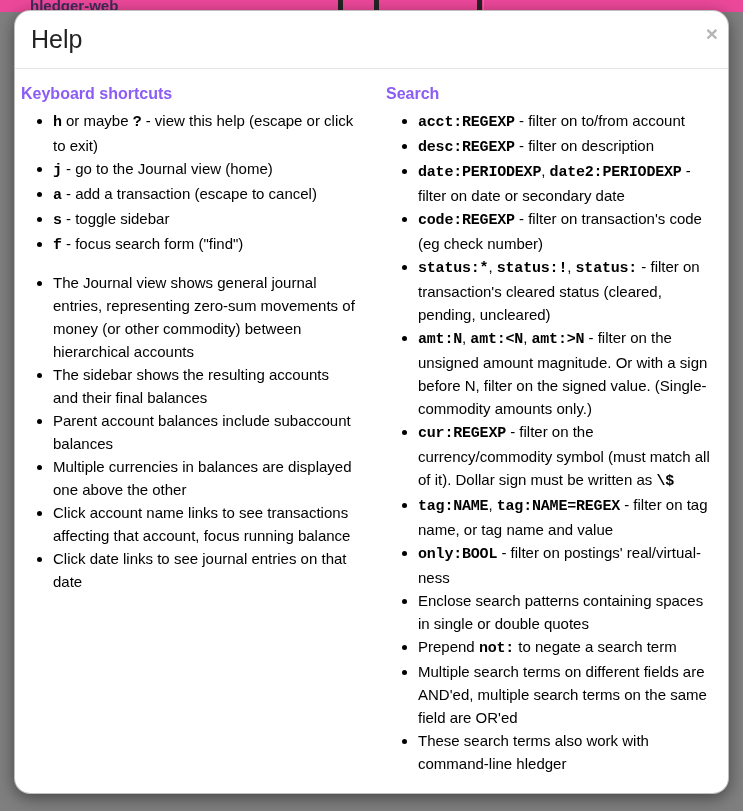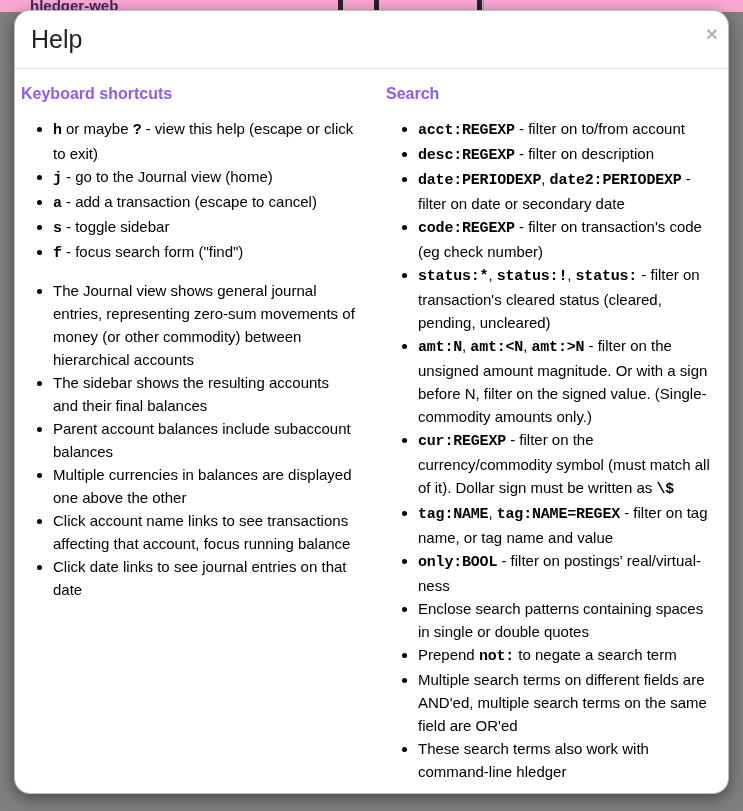--- a/index.html
+++ b/index.html
@@ -4,21 +4,21 @@
 <style>
   html,body{margin:0;padding:0;}
   body{
     width:743px;height:811px;overflow:hidden;position:relative;
     background:#7f7f7f;
     font-family:"Liberation Sans",sans-serif;
     -webkit-font-smoothing:antialiased;
   }
   
   .backdrop{position:absolute;inset:0;}
-  .bg-page{position:absolute;top:0;left:0;width:100%;height:12px;background:#f9a8d4;overflow:hidden;}
+  .bg-page{position:absolute;top:0;left:0;width:100%;height:12px;background:#ec4899;overflow:hidden;}
   .bg-brand{position:absolute;left:30px;top:-3px;font-size:15px;font-weight:bold;color:#3f2a5a;white-space:nowrap;}
   .frag{position:absolute;top:0;width:5px;height:10px;background:#242424;}
   .frag.f1{left:338px;}
   .frag.f2{left:374px;}
   .frag.f3{left:477px;}
   .bg-divider{position:absolute;left:483px;top:0;width:1px;height:12px;background:#9a9a9a;}
   
   .modal{
     position:absolute;left:14px;top:10px;width:715px;height:784px;
     box-sizing:border-box;background:#fff;
@@ -33,21 +33,21 @@
     background:none;border:0;padding:0;cursor:pointer;
     font-family:"Liberation Sans",sans-serif;
     font-size:21px;font-weight:bold;line-height:1;color:#b5b5b5;
   }
   .modal-body{
     display:grid;grid-template-columns:337px 330px;column-gap:28px;
     padding:13px 0 26px 6px;
     color:#000;font-size:15px;line-height:23px;
   }
   h4.sec{margin:0;font-size:16px;font-weight:bold;line-height:23px;color:#8b5cf6;}
-  .modal-body ul{margin:12px 0 14px;padding:0 0 0 32px;list-style:disc;}
+  .modal-body ul{margin:4px 0 14px;padding:0 0 0 32px;list-style:disc;}
   .modal-body li{margin:0;line-height:23px;}
   code{
     font-family:"Liberation Mono",monospace;
     font-weight:bold;font-size:15px;letter-spacing:-0.2px;color:#000;
     white-space:nowrap;
   }
 </style>
 </head>
 <body>
 

